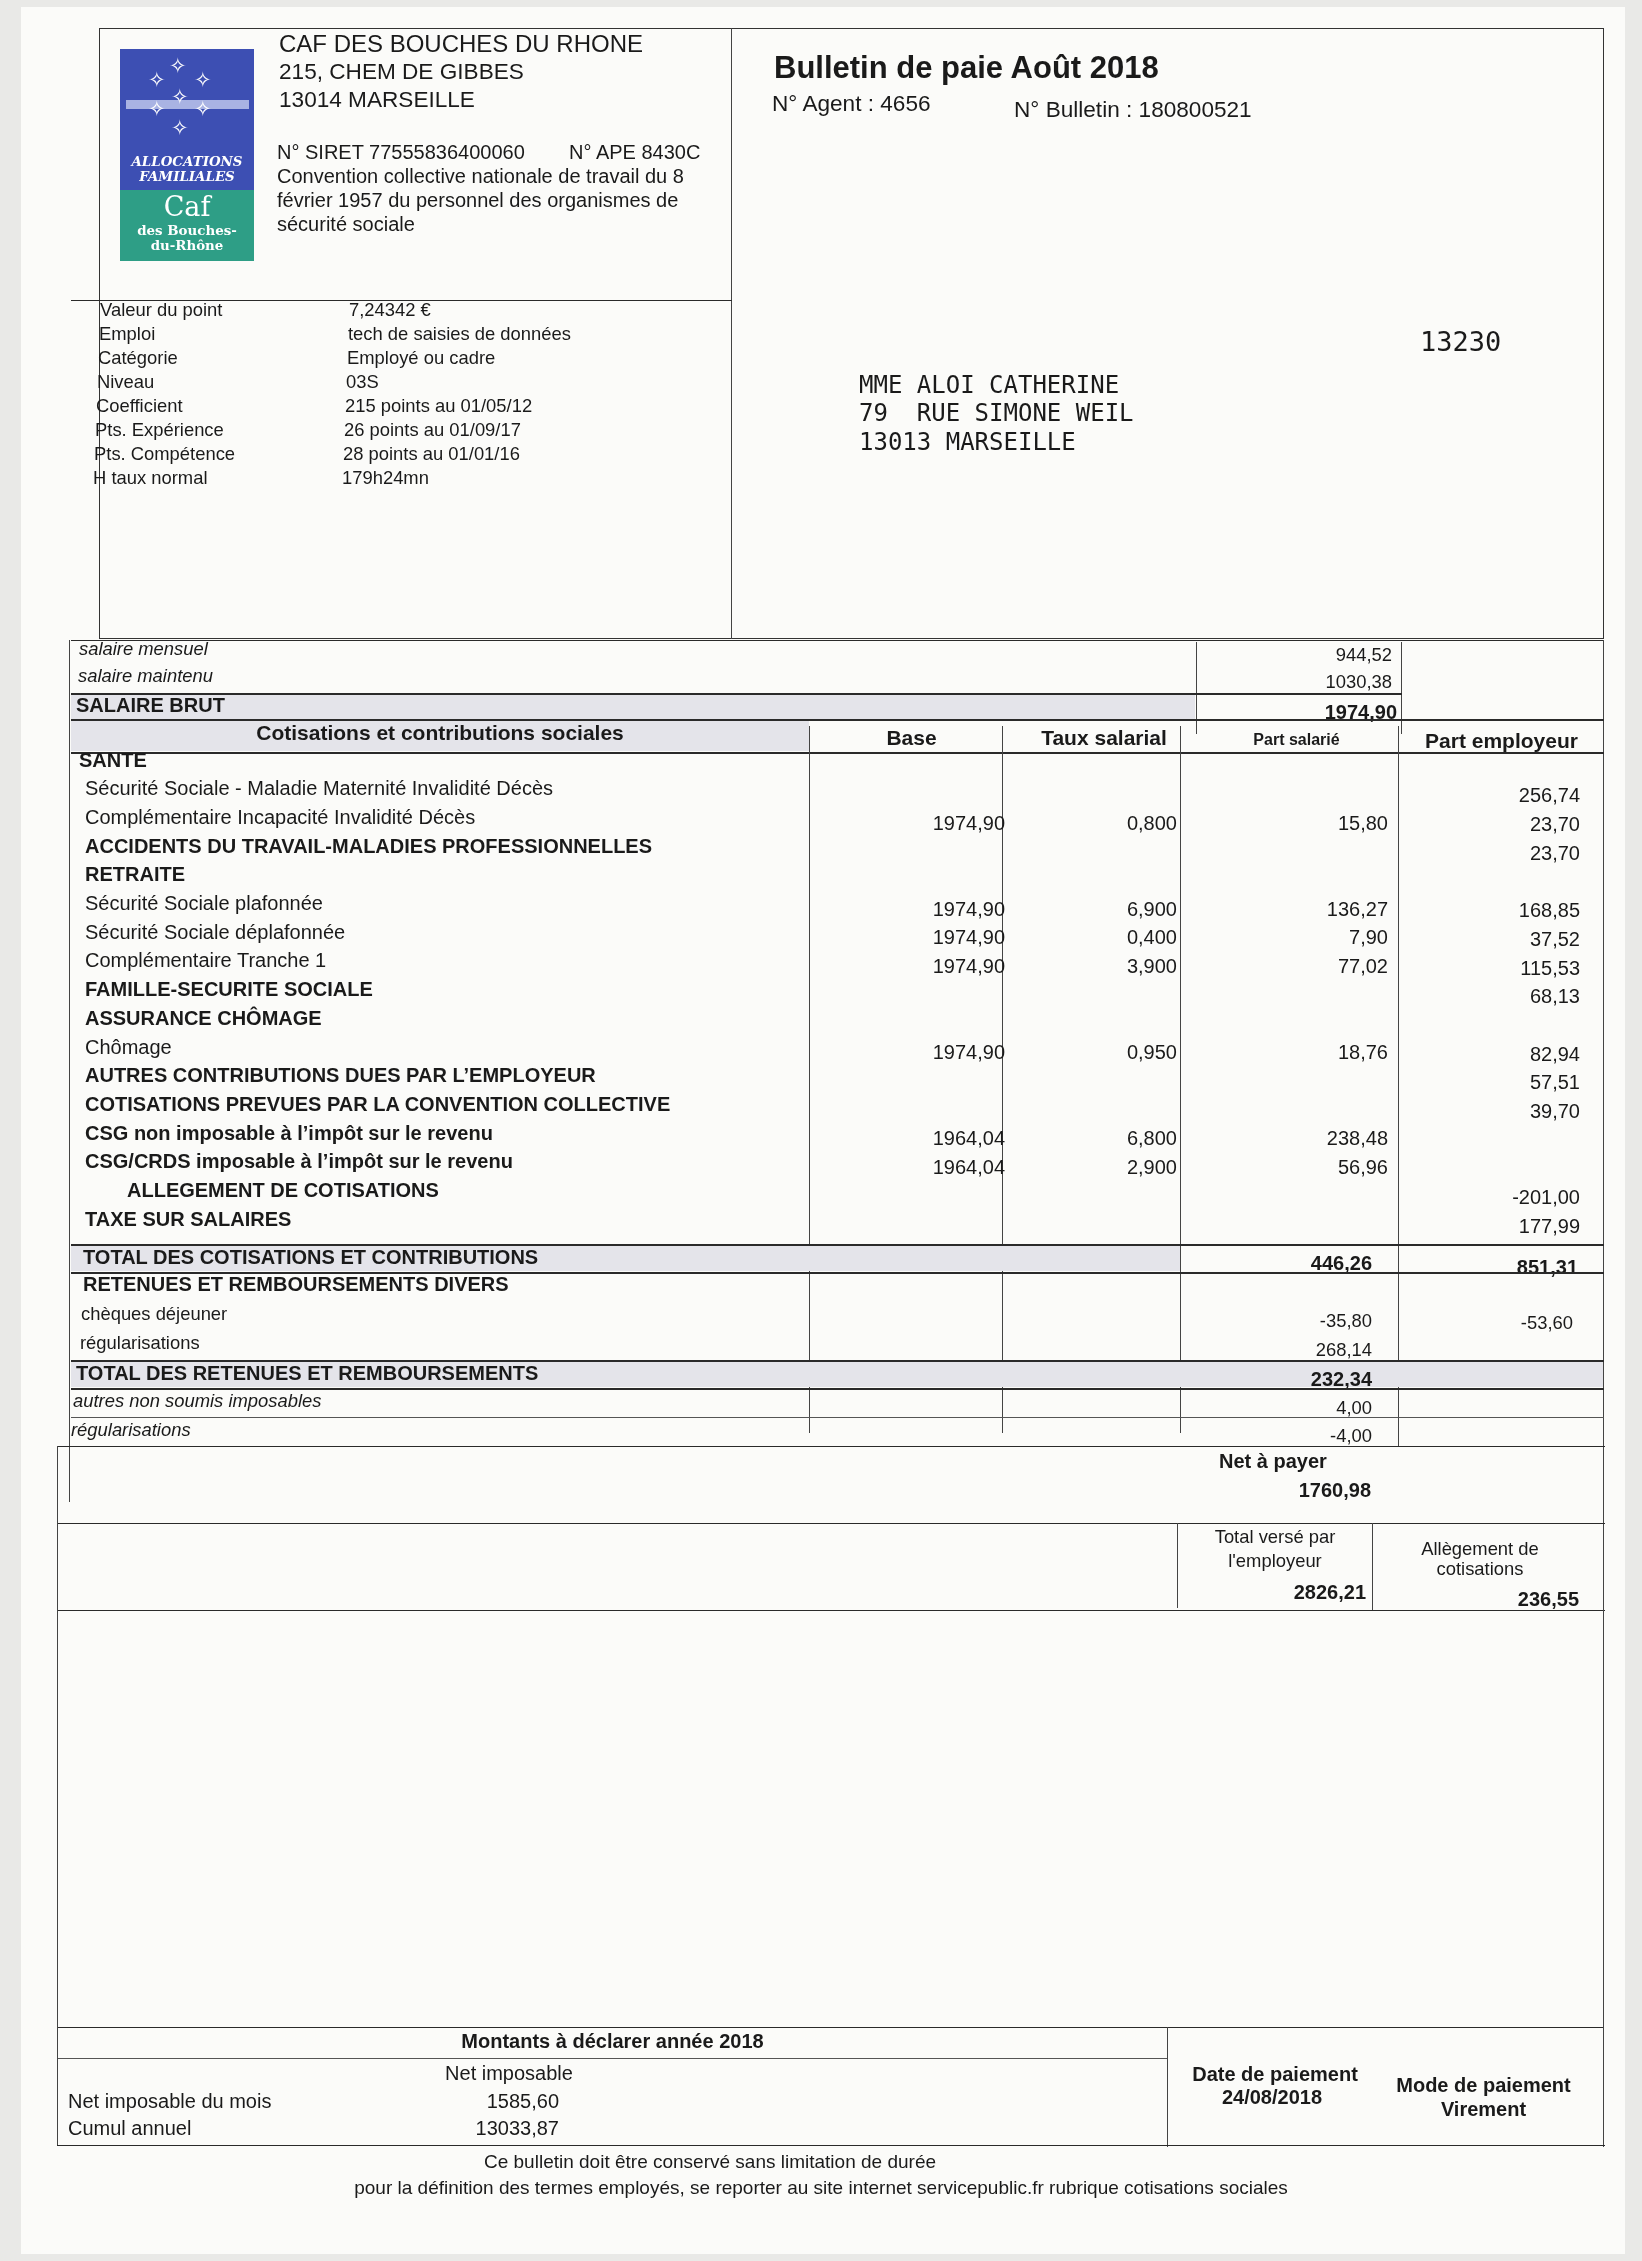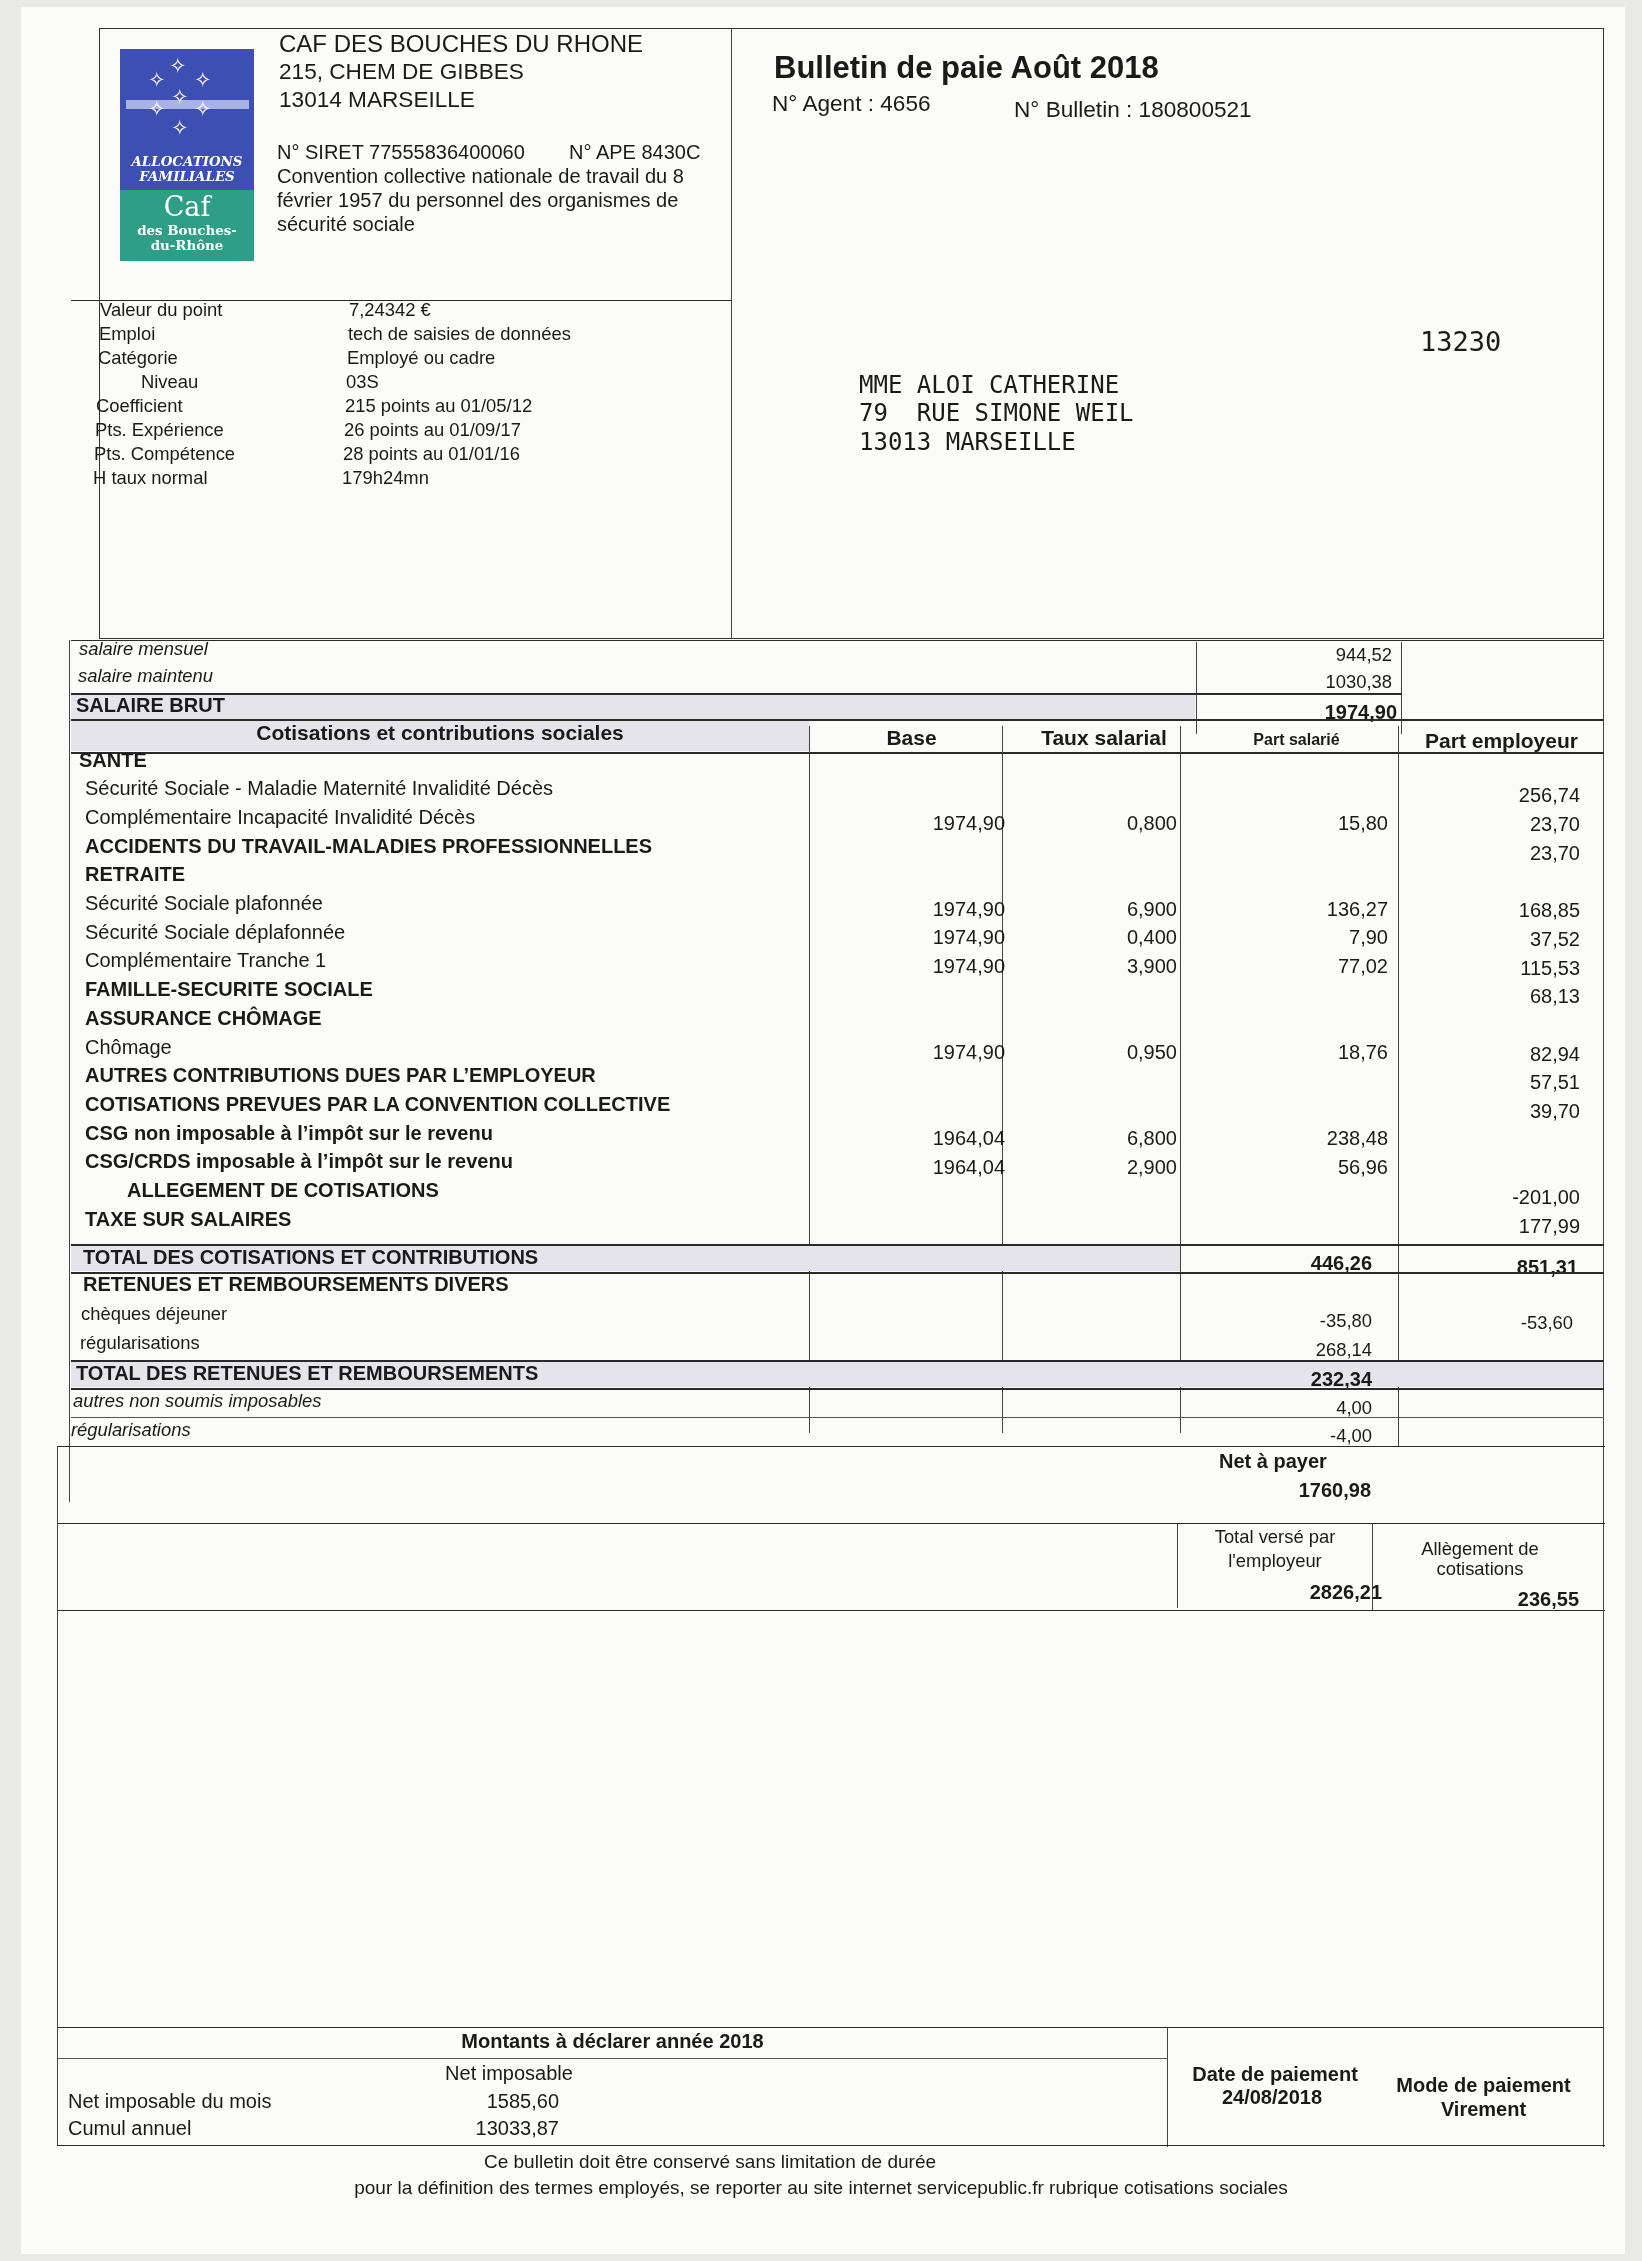--- a/index.html
+++ b/index.html
@@ -70,21 +70,21 @@
 <div class="t mono" style="left:859px;top:399px;font-size:24px;line-height:28px;white-space:pre;">79  RUE SIMONE WEIL</div>
 <div class="t mono" style="left:859px;top:428px;font-size:24px;line-height:28px;">13013 MARSEILLE</div>
 
 <div id="emp-info">
     <div class="t sm" style="left: 100px; top: 298px;">Valeur du point</div>
     <div class="t sm" style="left: 349px; top: 298px;">7,24342 €</div>
     <div class="t sm" style="left: 99px; top: 322px;">Emploi</div>
     <div class="t sm" style="left: 348px; top: 322px;">tech de saisies de données</div>
     <div class="t sm" style="left: 98px; top: 346px;">Catégorie</div>
     <div class="t sm" style="left: 347px; top: 346px;">Employé ou cadre</div>
-    <div class="t sm" style="left: 97px; top: 370px; margin-left: 44px;">Niveau</div>
+    <div class="t sm" style="left: 97px; top: 370px;">Niveau</div>
     <div class="t sm" style="left: 346px; top: 370px;">03S</div>
     <div class="t sm" style="left: 96px; top: 394px;">Coefficient</div>
     <div class="t sm" style="left: 345px; top: 394px;">215 points au 01/05/12</div>
     <div class="t sm" style="left: 95px; top: 418px;">Pts. Expérience</div>
     <div class="t sm" style="left: 344px; top: 418px;">26 points au 01/09/17</div>
     <div class="t sm" style="left: 94px; top: 442px;">Pts. Compétence</div>
     <div class="t sm" style="left: 343px; top: 442px;">28 points au 01/01/16</div>
     <div class="t sm" style="left: 93px; top: 466px;">H taux normal</div>
     <div class="t sm" style="left: 342px; top: 466px;">179h24mn</div>
   </div>
@@ -234,21 +234,21 @@
 <div class="hl" style="left:57px;top:1446px;width:1548px;border-top-width:1.4px;"></div>
 
 <div class="t b" style="left:1219px;top:1449px;">Net à payer</div>
 <div class="t b r" style="left:1201px;width:170px;top:1478px;">1760,98</div>
 <div class="hl" style="left:57px;top:1523px;width:1548px;border-top-width:1.4px;"></div>
 
 <div class="vl" style="left:1177px;top:1523px;height:85px;"></div>
 <div class="vl" style="left:1372px;top:1523px;height:88px;"></div>
 <div class="t c sm" style="left:1177px;width:196px;top:1525px;">Total versé par</div>
 <div class="t c sm" style="left:1177px;width:196px;top:1549px;">l'employeur</div>
-<div class="t b r" style="left:1177px;width:189px;top:1580px;padding-left:16px;">2826,21</div>
+<div class="t b r" style="left:1177px;width:189px;top:1580px;">2826,21</div>
 <div class="t c sm" style="left:1374px;width:212px;top:1527px;margin-top:10px;">Allègement de</div>
 <div class="t c sm" style="left:1374px;width:212px;top:1557px;">cotisations</div>
 <div class="t b r" style="left:1374px;width:205px;top:1587px;">236,55</div>
 <div class="hl" style="left:57px;top:1610px;width:1548px;border-top-width:1.4px;"></div>
 
 <div class="vl" style="left:57px;top:1446px;height:700px;"></div>
 <div class="vl" style="left:1603px;top:1610px;height:537px;"></div>
 
 <div class="hl" style="left:58px;top:2027px;width:1545px;border-top-width:1.4px;"></div>
 <div class="vl" style="left:1167px;top:2027px;height:120px;"></div>

